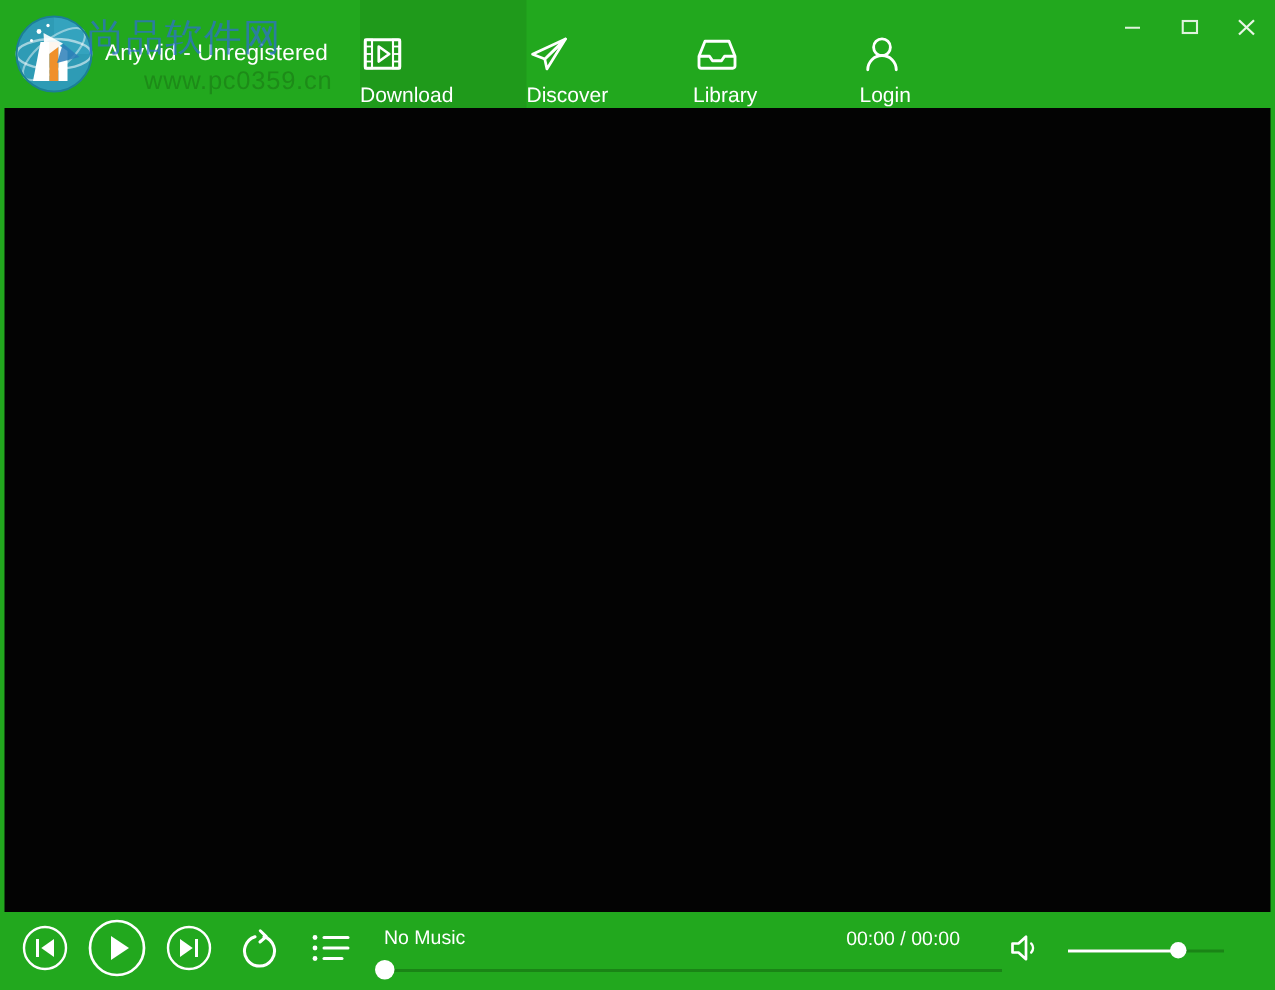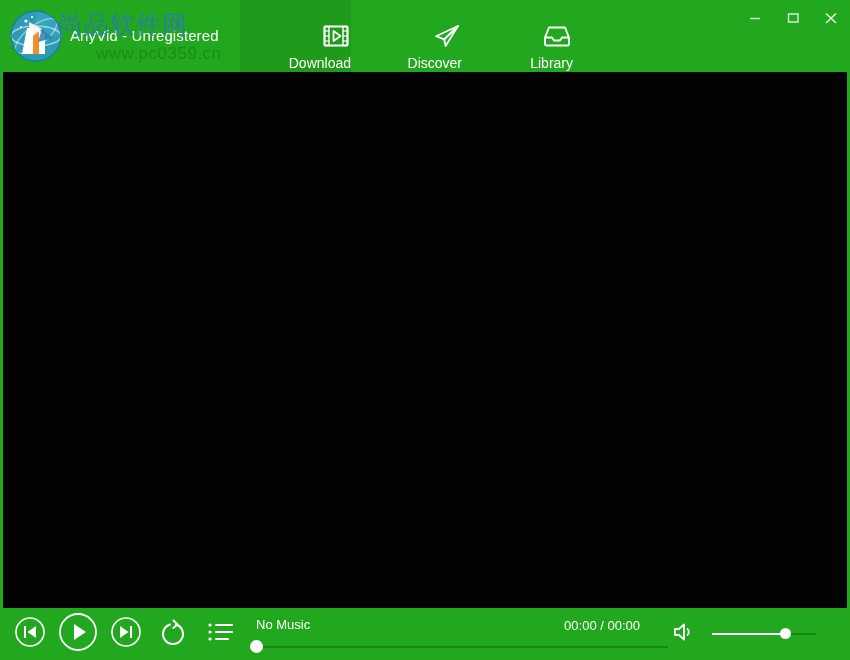--- a/index.html
+++ b/index.html
@@ -98,21 +98,21 @@
   #nav {
     display: flex;
     align-items: stretch;
     height: 72px;
   }
   .nav-item {
     width: 111px;
     height: 88px;
     display: flex;
     flex-direction: column;
-    align-items: flex-end;
+    align-items: flex-start;
     justify-content: center;
     cursor: pointer;
     color: #ffffff;
     padding-top: 2px;
   }
   .nav-item.active { background: #1f9a1b; }
   .nav-ico {
     height: 32px;
     display: flex;
     align-items: center;
@@ -320,20 +320,29 @@
       <div class="nav-item">
         <span class="nav-ico">
           <svg width="32" height="28" viewBox="0 0 32 28">
             <path d="M4 15.5 L8 5.5 L24 5.5 L28 15.5 L28 22 A1.5 1.5 0 0 1 26.5 23.5 L5.5 23.5 A1.5 1.5 0 0 1 4 22 Z" fill="none" stroke="#fff" stroke-width="1.9" stroke-linejoin="round"></path>
             <path d="M4 15.5 L11 15.5 L13 18.5 L19 18.5 L21 15.5 L28 15.5" fill="none" stroke="#fff" stroke-width="1.9" stroke-linejoin="round"></path>
           </svg>
         </span>
         <span class="nav-label">Library</span>
       </div>
 
+      <div class="nav-item">
+        <span class="nav-ico">
+          <svg width="30" height="28" viewBox="0 0 30 28">
+            <circle cx="15" cy="9.5" r="5.6" fill="none" stroke="#fff" stroke-width="1.9"></circle>
+            <path d="M5.5 24.5 A9.5 9.5 0 0 1 24.5 24.5" fill="none" stroke="#fff" stroke-width="1.9" stroke-linecap="round"></path>
+          </svg>
+        </span>
+        <span class="nav-label">Login</span>
+      </div>
     </div>
 
     <div id="winbtns">
       <div class="winbtn">
         <span>
           <svg width="14" height="14" viewBox="0 0 14 14">
             <line x1="2" y1="7.5" x2="12" y2="7.5" stroke="#dff3dd" stroke-width="1.4"></line>
           </svg>
         </span>
       </div>

